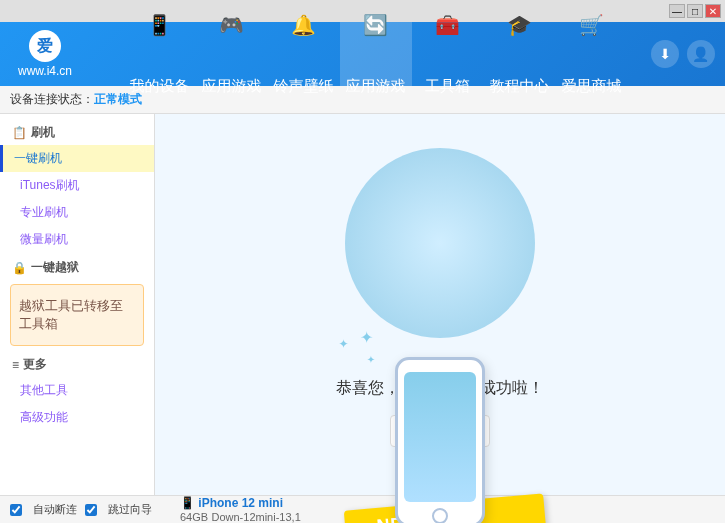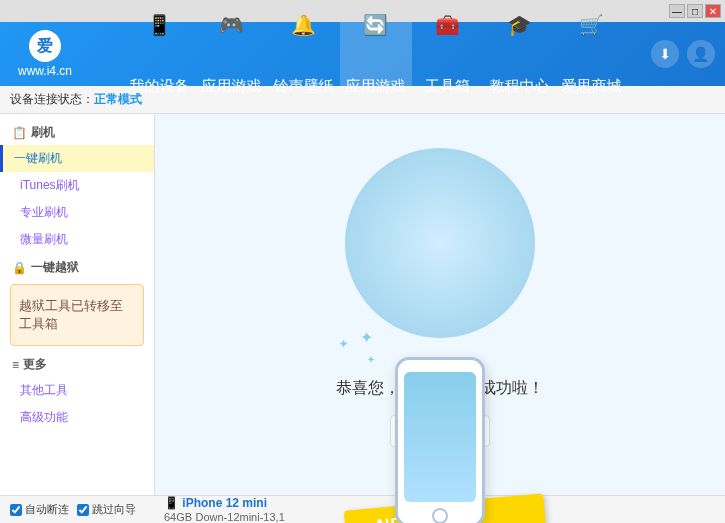--- a/index.html
+++ b/index.html
@@ -203,21 +203,21 @@
     
     .bottom-bar {
       height: 28px;
       background: #f5f5f5;
       border-top: 1px solid #ddd;
       display: flex;
       align-items: center;
       padding: 0 10px;
       gap: 8px;
     }
-    .checkbox-item { display: flex; align-items: center; gap: 3px; cursor: pointer; }
+    .checkbox-item { display: flex; align-items: center; gap: 11px; cursor: pointer; }
     .checkbox-item input { width: 12px; height: 12px; cursor: pointer; accent-color: #1976d2; }
     .checkbox-label { font-size: 11px; color: #444; }
     .device-info { margin-left: 20px; }
     .device-name { color: #1976d2; font-weight: bold; font-size: 12px; }
     .device-detail { color: #666; font-size: 11px; }
   </style>
 </head>
 <body>
 
 <div class="title-bar">

